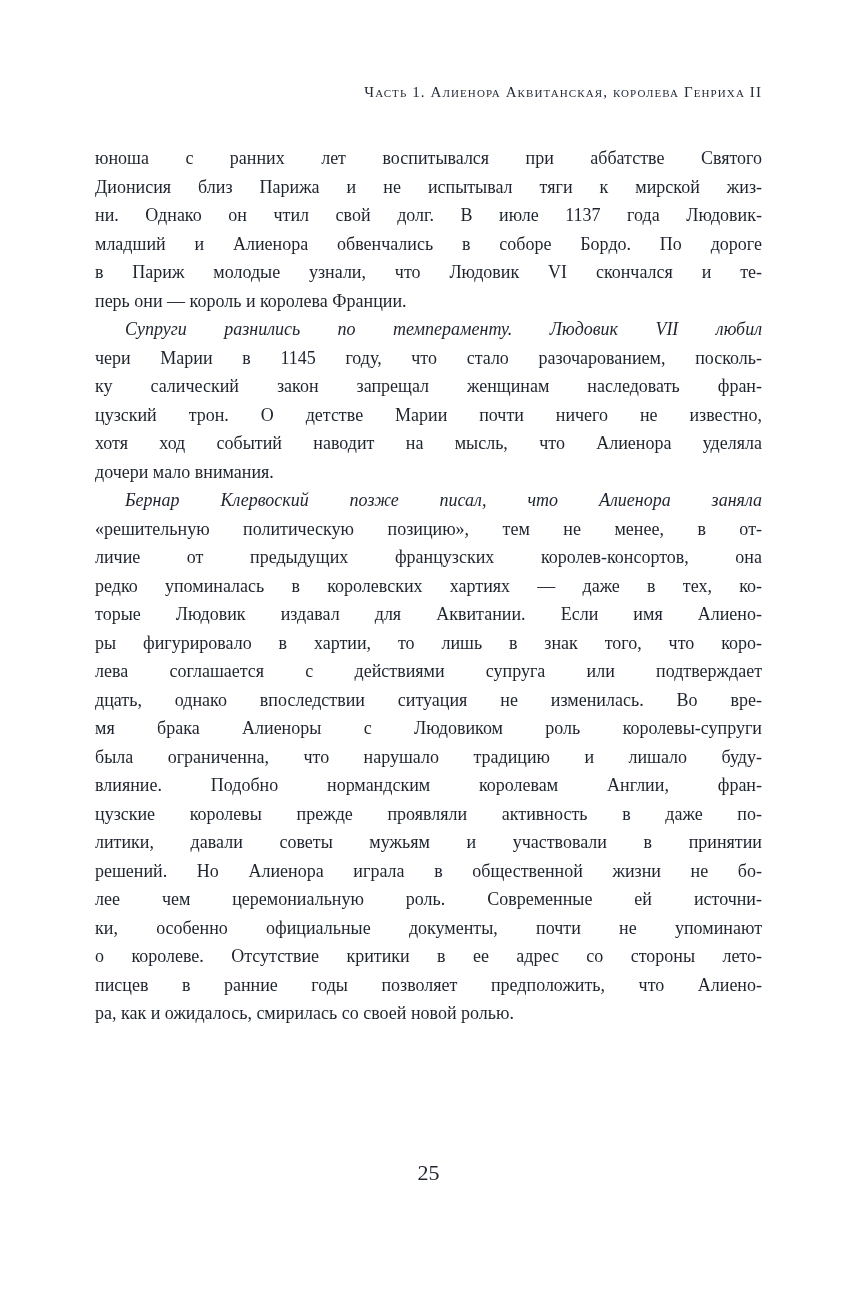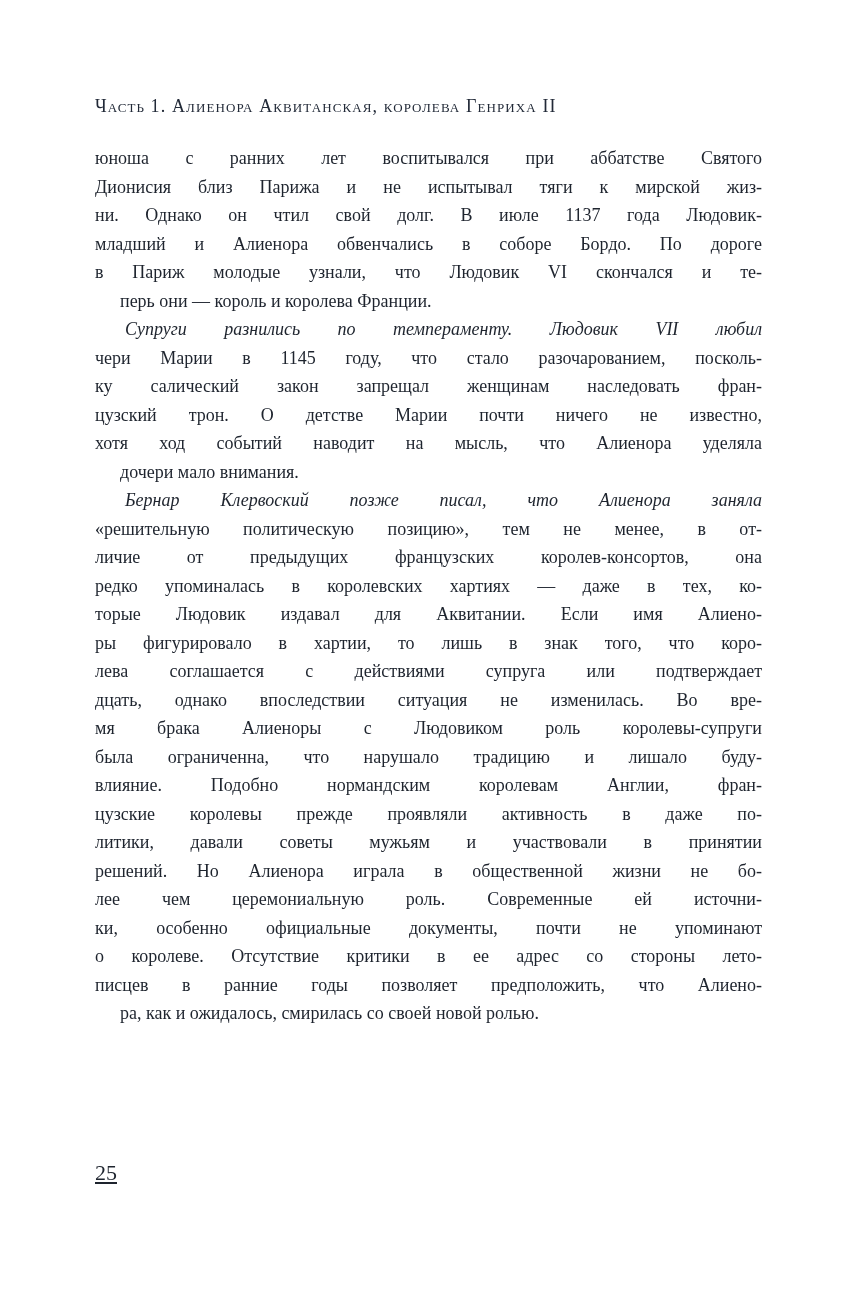--- a/index.html
+++ b/index.html
@@ -11,26 +11,26 @@
     position: relative;
     width: 856px;
     height: 1299px;
     background: #ffffff;
     font-family: "Liberation Serif", "DejaVu Serif", serif;
     color: #1e242e;
     overflow: hidden;
   }
   .running-header {
     position: absolute;
-    top: 96px;
+    top: 84px;
     left: 95px;
     width: 667px;
-    text-align: left;
+    text-align: right;
     font-variant: small-caps;
-    font-size: 18px;
+    font-size: 15px;
     letter-spacing: 1.1px;
     color: #222a38;
     white-space: nowrap;
   }
   .page-body {
     position: absolute;
     top: 144px;
     left: 95px;
     width: 667px;
     font-size: 18px;
@@ -39,35 +39,33 @@
   .paragraph {
     margin: 0;
     padding: 0;
   }
   .line {
     text-align: justify;
     text-align-last: justify;
   }
   .line.last {
     text-align-last: left;
-    margin-left: 25px;
   }
   .line.first-indent {
     text-indent: 30px;
     font-style: italic;
   }
   .page-number {
     position: absolute;
     top: 1160px;
     left: 95px;
     width: 667px;
-    text-align: left;
+    text-align: center;
     font-size: 22px;
     color: #1e242e;
-    text-decoration: underline;
   }
 </style>
 </head>
 <body>
 
 <div class="page">
   <div class="running-header">Часть 1. Алиенора Аквитанская, королева Генриха II</div>
 
   <div class="page-body">
       <div class="paragraph">

